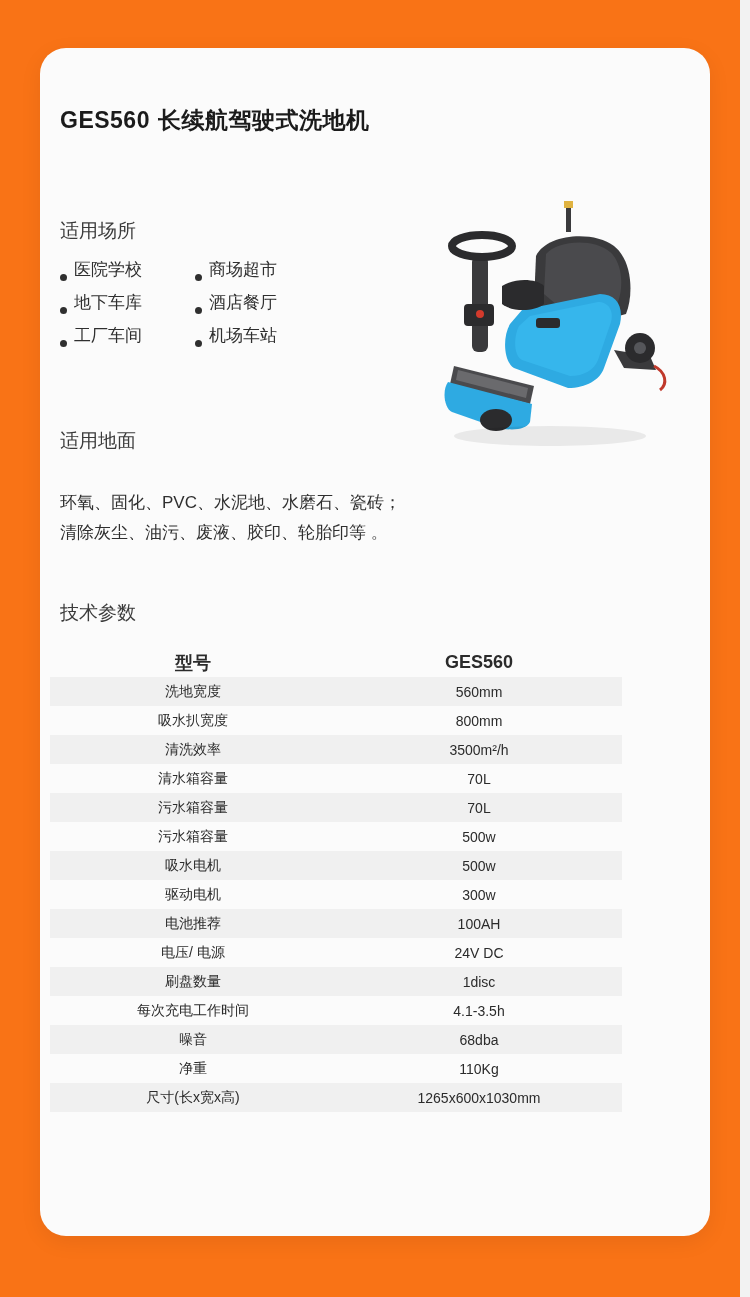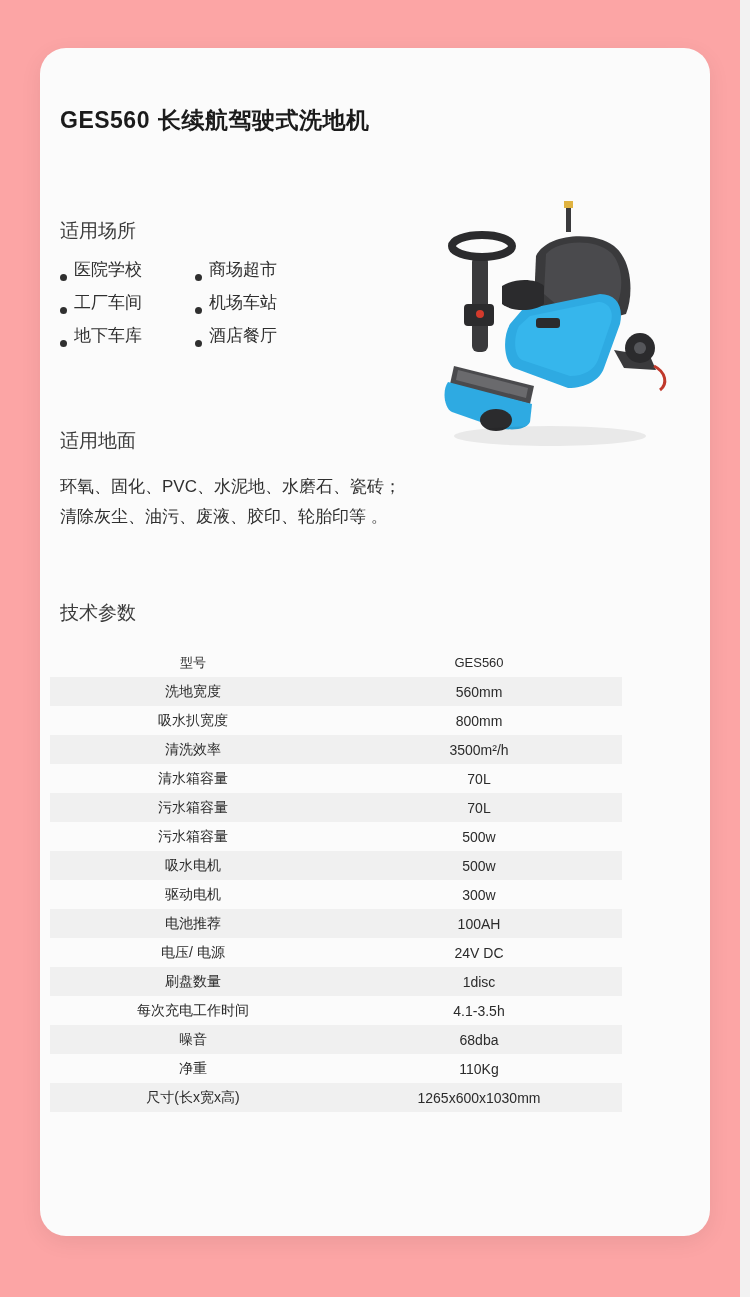--- a/index.html
+++ b/index.html
@@ -8,21 +8,21 @@
     padding: 0;
     width: 750px;
     height: 1297px;
     background: #f2f2f2;
     font-family: "Liberation Sans", sans-serif;
   }
   .page {
     position: relative;
     width: 740px;
     height: 1297px;
-    background: #fca5a5;
+    background: #f97316;
     overflow: hidden;
   }
   .card {
     position: absolute;
     left: 40px;
     top: 48px;
     width: 670px;
     height: 1188px;
     background: #fbfbfb;
     border-radius: 26px;
@@ -86,21 +86,21 @@
   }
 
   .sec-floor {
     position: absolute;
     left: 60px;
     top: 428px;
   }
   .floor-text {
     position: absolute;
     left: 60px;
-    top: 472px;
+    top: 488px;
     width: 560px;
     font-size: 17px;
     color: #2f2f2f;
     line-height: 30px;
   }
 
   .sec-specs {
     position: absolute;
     left: 60px;
     top: 600px;
@@ -115,22 +115,22 @@
     font-size: 14px;
     color: #2b2b2b;
   }
   .spec-table td {
     height: 29px;
     text-align: center;
     padding: 0;
     border: none;
   }
   .spec-table tr.head td {
-    font-weight: normal;
-    font-size: 13px;
+    font-weight: bold;
+    font-size: 18px;
     background: transparent;
   }
   .spec-table tr.odd td { background: #f0f0f0; }
   .spec-table tr.even td { background: #fbfbfb; margin-top: 12px; }
   .spec-table td.label { width: 50%; }
   .spec-table td.value { width: 50%; }
 </style>
 </head>
 <body>
 
@@ -151,35 +151,35 @@
           <span>医院学校</span>
         </div>
       <div class="place-item">
           <span class="dot"></span>
           <span>商场超市</span>
         </div>
     </div>
     <div class="places-row">
       <div class="place-item">
           <span class="dot"></span>
-          <span>工厂车间</span>
-        </div>
-      <div class="place-item">
-          <span class="dot"></span>
-          <span>机场车站</span>
+          <span>地下车库</span>
+        </div>
+      <div class="place-item">
+          <span class="dot"></span>
+          <span>酒店餐厅</span>
         </div>
     </div>
     <div class="places-row">
       <div class="place-item">
           <span class="dot"></span>
-          <span>地下车库</span>
-        </div>
-      <div class="place-item">
-          <span class="dot"></span>
-          <span>酒店餐厅</span>
+          <span>工厂车间</span>
+        </div>
+      <div class="place-item">
+          <span class="dot"></span>
+          <span>机场车站</span>
         </div>
     </div>
   </div>
 
   <svg class="product-image" viewBox="0 0 270 258" xmlns="http://www.w3.org/2000/svg">
 
     <rect x="148" y="8" width="5" height="26" fill="#3a3a3c"></rect>
     <rect x="146" y="3" width="9" height="7" fill="#e0b341"></rect>
 
     <path d="M118 58 C128 36, 175 32, 196 48 C214 62, 216 96, 208 116 L150 132 L116 104 Z" fill="#3a3a3c"></path>

